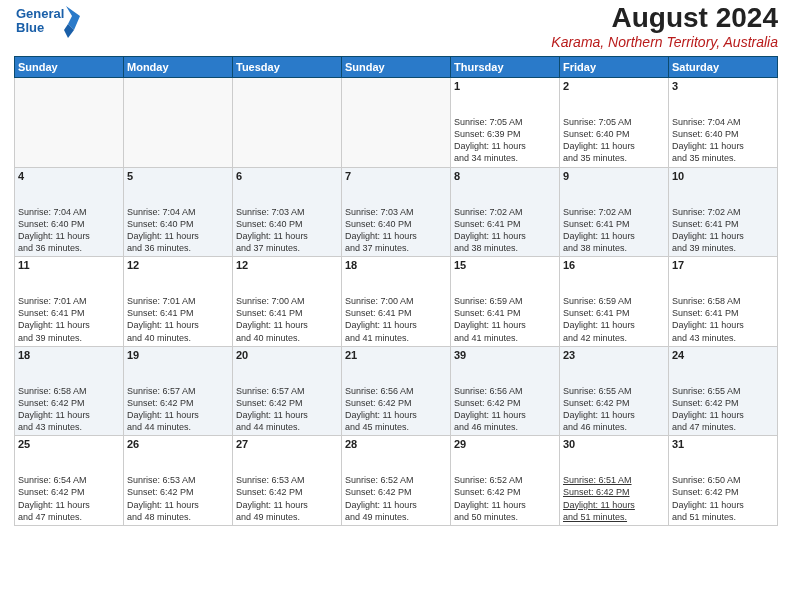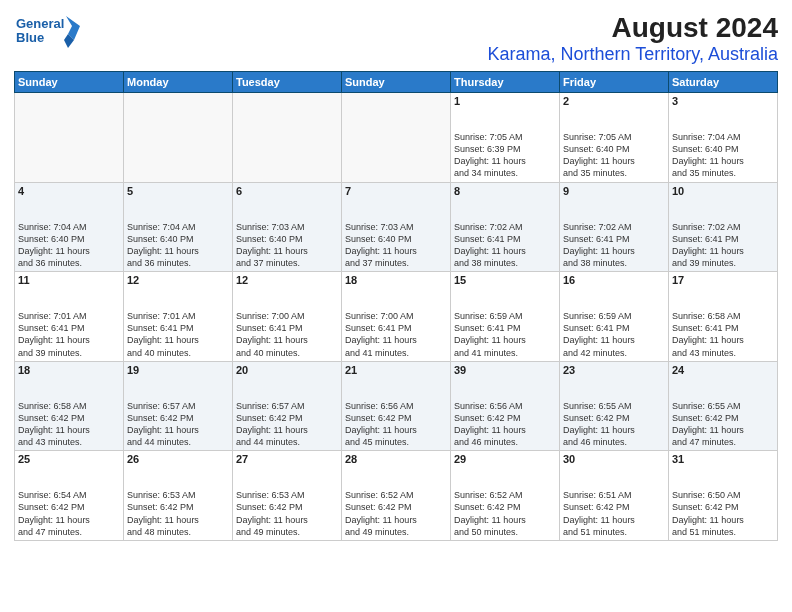--- a/index.html
+++ b/index.html
@@ -1,22 +1,22 @@
 <!DOCTYPE html>
 <html><head>
   <meta charset="utf-8">
   <style>
     * { box-sizing: border-box; margin: 0; padding: 0; }
     body { font-family: Arial, sans-serif; background: #fff; width: 792px; height: 612px; overflow: hidden; }
-    .page { width: 792px; height: 612px; padding: 12px 14px; }
+    .page { width: 792px; height: 612px; padding: 2px 14px; }
     .header-row { display: flex; align-items: flex-start; justify-content: space-between; margin-bottom: 6px; }
     .logo { display: flex; align-items: center; gap: 4px; }
     .title-block { text-align: right; }
     .month-year { font-size: 28px; font-weight: bold; color: #222; }
-    .location { font-size: 18px; color: #1d4ed8; }
+    .location { font-size: 14px; color: #b91c1c; font-style: italic; }
     .calendar { width: 100%; border-collapse: collapse; }
     .calendar th { background: #2a7ac9; color: #fff; font-size: 11px; font-weight: bold; padding: 4px 3px; text-align: left; border: 1px solid #0c4a6e; }
     .calendar td { border: 1px solid #ccc; vertical-align: top; padding: 2px 3px; font-size: 9px; color: #333; width: calc(100%/7); background: #fff; }
     .calendar td.empty { background: #f8f8f8; }
     .calendar tr:nth-child(even) td:not(.empty) { background: #f0f4f8; }
     .day-num { font-size: 11px; font-weight: bold; color: #222; display: block; margin-bottom: 1px; }
     .day-info { line-height: 1.35; font-size: 9px; color: #333; margin-top: 24px; }
   </style>
 </head>
 <body>
@@ -261,21 +261,21 @@
           </td>
           <td>
             <span class="day-num">29</span>
             <div class="day-info" style="white-space: pre-line;">Sunrise: 6:52 AM
 Sunset: 6:42 PM
 Daylight: 11 hours
 and 50 minutes.</div>
           </td>
           <td>
             <span class="day-num">30</span>
-            <div class="day-info" style="white-space: pre-line;">Sunrise: 6:51 AM
+            <div class="day-info" style="white-space: pre-line; text-decoration: underline;">Sunrise: 6:51 AM
 Sunset: 6:42 PM
 Daylight: 11 hours
 and 51 minutes.</div>
           </td>
           <td>
             <span class="day-num">31</span>
             <div class="day-info" style="white-space: pre-line;">Sunrise: 6:50 AM
 Sunset: 6:42 PM
 Daylight: 11 hours
 and 51 minutes.</div>

